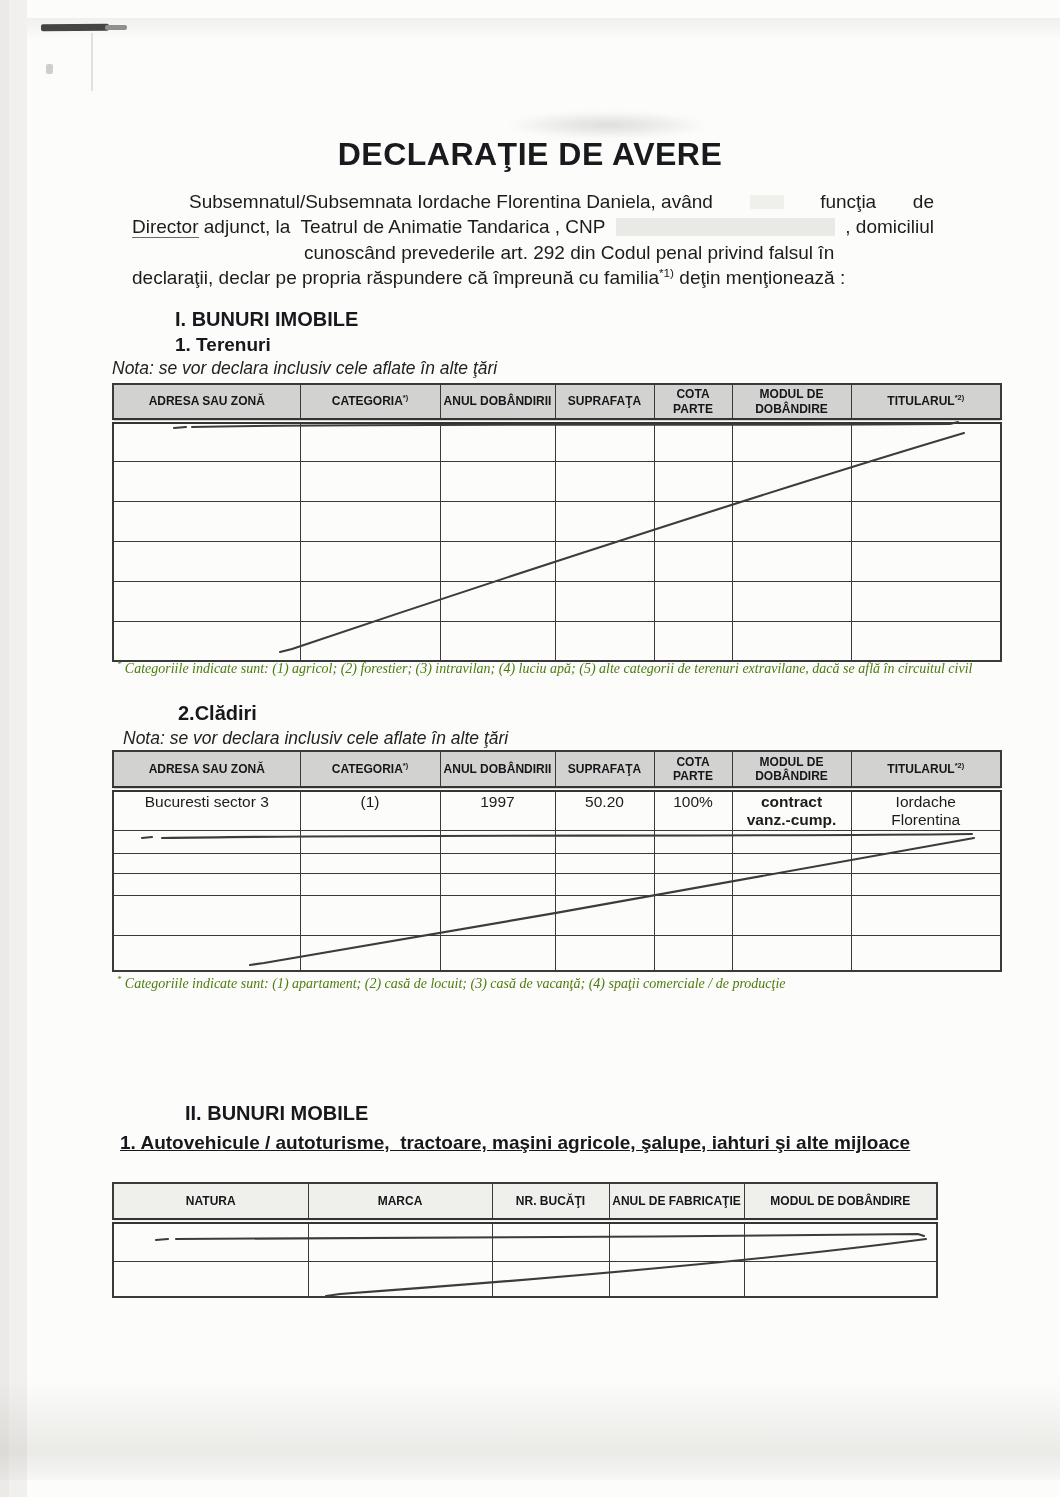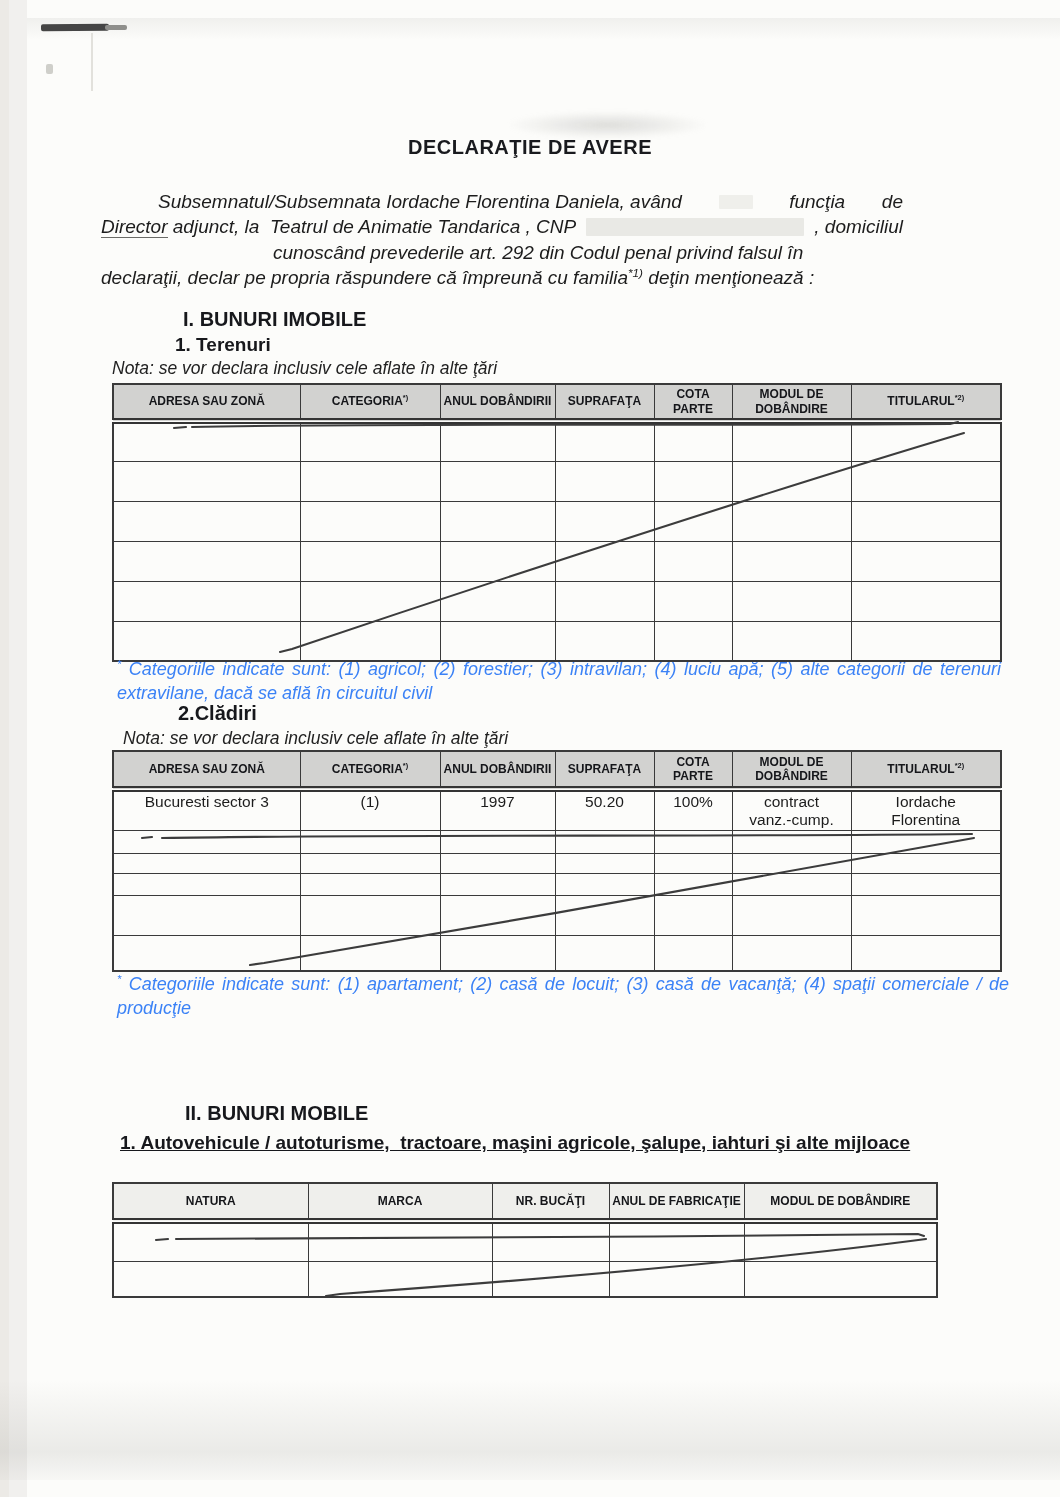--- a/index.html
+++ b/index.html
@@ -20,37 +20,37 @@
   .mark-vline{position:absolute;left:91px;top:33px;width:2px;height:58px;background:#e2e1dc;}
   .mark-tiny{position:absolute;left:46px;top:64px;width:7px;height:10px;background:#cfcfca;border-radius:2px;}
   .smudge-title{position:absolute;left:505px;top:111px;width:205px;height:28px;background:radial-gradient(ellipse at center, rgba(170,170,167,.38), rgba(170,170,167,0) 70%);filter:blur(2px);}
   .band-bottom{position:absolute;left:0;top:1380px;width:1060px;height:100px;background:linear-gradient(to bottom, rgba(0,0,0,0) 0%, rgba(125,125,118,.14) 72%, rgba(125,125,118,.04) 100%);}
   .band-top{position:absolute;left:27px;top:18px;width:1033px;height:22px;background:linear-gradient(to bottom, rgba(150,150,146,.12), rgba(150,150,146,0));}
 
   
   .abs{position:absolute;}
   .doc-title{
     left:0;top:136px;width:1060px;text-align:center;
-    font-size:20px;font-weight:bold;letter-spacing:.5px;color:#191a1e;
+    font-size:32px;font-weight:bold;letter-spacing:.5px;color:#191a1e;
   }
-  .intro{left:101px;top:189px;width:802px;font-size:19px;line-height:25.4px;font-style:italic;}
+  .intro{left:132px;top:189px;width:802px;font-size:19px;line-height:25.4px;}
   .intro span{white-space:pre;}
   .intro .jline{display:flex;justify-content:space-between;}
   .intro .l1{padding-left:57px;}
   .redaction{background:#e7e7e3;border-radius:1px;}
   .red-l1{flex:0 0 34px;height:14px;align-self:center;background:#efefeb;}
   .red-l2{flex:1 1 auto;height:18px;align-self:center;margin:0 10px;background:#e9e9e5;}
   .u-word{border-bottom:1.5px solid #6a6a66;}
   sup{font-size:.62em;line-height:0;}
 
   .h-sec{font-size:20px;font-weight:bold;color:#17181c;}
   .h-sub{font-size:19px;font-weight:bold;color:#17181c;}
   .note{font-style:italic;font-size:17.5px;color:#222;}
 
-  .footnote{font-style:italic;font-size:18px;line-height:24px;color:#3b82f6;text-align:justify;}
+  .footnote{font-style:italic;font-size:14px;line-height:24px;color:#4d7c0f;text-align:justify;font-family:Liberation Serif, serif;}
   .footnote sup{font-style:italic;}
 
   .bold-par{font-size:19px;font-weight:bold;line-height:24px;color:#17181c;}
 
   
   table.sheet{border-collapse:collapse;table-layout:fixed;background:transparent;}
   table.sheet, table.sheet td, table.sheet th{border:1.6px solid #3a3a3a;}
   table.sheet{border-width:2.2px;}
   table.sheet th{
     background:#d2d2d0;
@@ -94,21 +94,21 @@
       <span><span class="u-word">Director</span><span> adjunct, la  Teatrul de Animatie Tandarica , CNP</span></span>
       <span class="redaction red-l2"></span>
       <span>, domiciliul</span>
     </div>
     <div style="padding-left:172px;">cunoscând prevederile art. 292 din Codul penal privind falsul în</div>
     <div>
       <span>declaraţii, declar pe propria răspundere că împreună cu familia</span><sup>*1)</sup><span> deţin menţionează :</span>
     </div>
   </div>
 
-  <div class="abs h-sec" style="left:175px;top:308px;margin-left:8px;">I. BUNURI IMOBILE</div>
+  <div class="abs h-sec" style="left:175px;top:308px;">I. BUNURI IMOBILE</div>
   <div class="abs h-sub" style="left:175px;top:334px;">1. Terenuri</div>
   <div class="abs note" style="left:112px;top:358px;">Nota: se vor declara inclusiv cele aflate în alte ţări</div>
 
   <table class="sheet abs" style="left:112px;top:383px;width:888px;">
     <colgroup>
       <col style="width:187px">
         <col style="width:140px">
         <col style="width:115px">
         <col style="width:99px">
         <col style="width:78px">
@@ -218,21 +218,21 @@
         <th><span>TITULARUL</span><sup>*2)</sup></th>
       </tr>
     </thead>
     <tbody>
       <tr style="height:39px">
         <td>Bucuresti sector 3</td>
         <td>(1)</td>
         <td>1997</td>
         <td>50.20</td>
         <td>100%</td>
-        <td style="padding:1px 14px;">contract vanz.-cump.</td>
+        <td style="padding:1px 14px;font-weight:bold;">contract vanz.-cump.</td>
         <td style="padding:1px 28px;">Iordache Florentina</td>
       </tr>
       <tr style="height:23px">
           <td></td>
           <td></td>
           <td></td>
           <td></td>
           <td></td>
           <td></td>
           <td></td>

